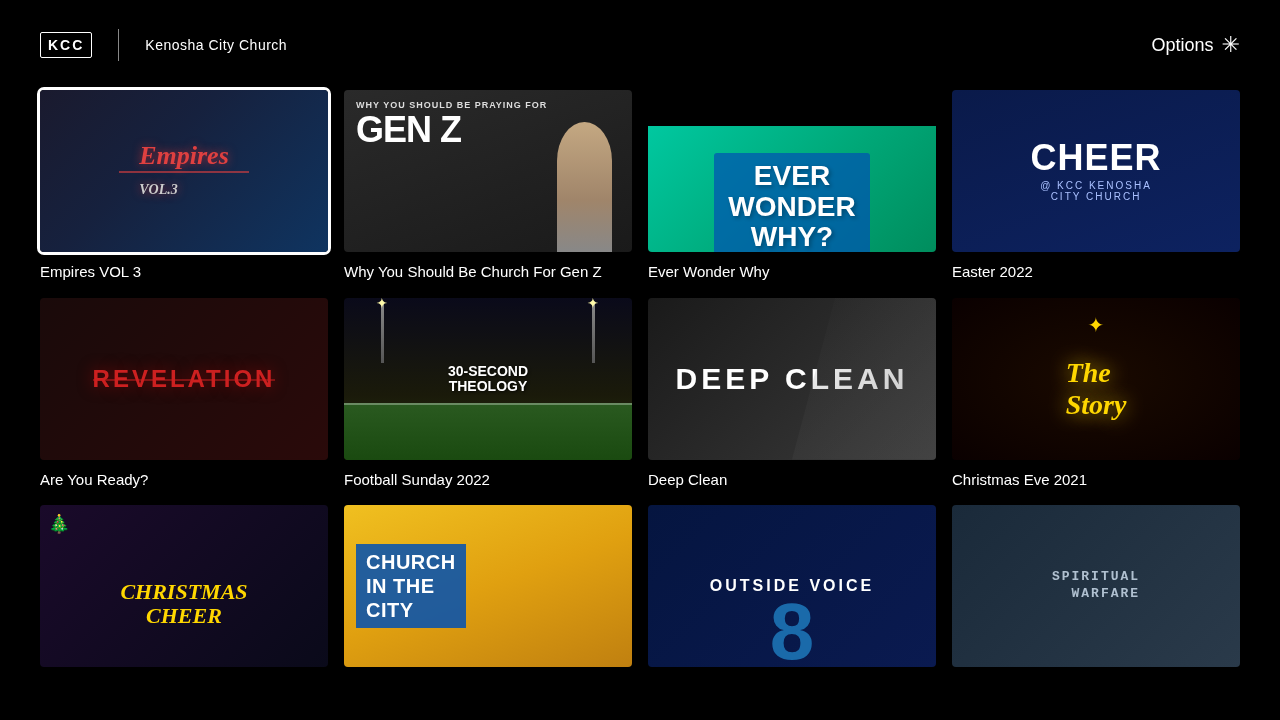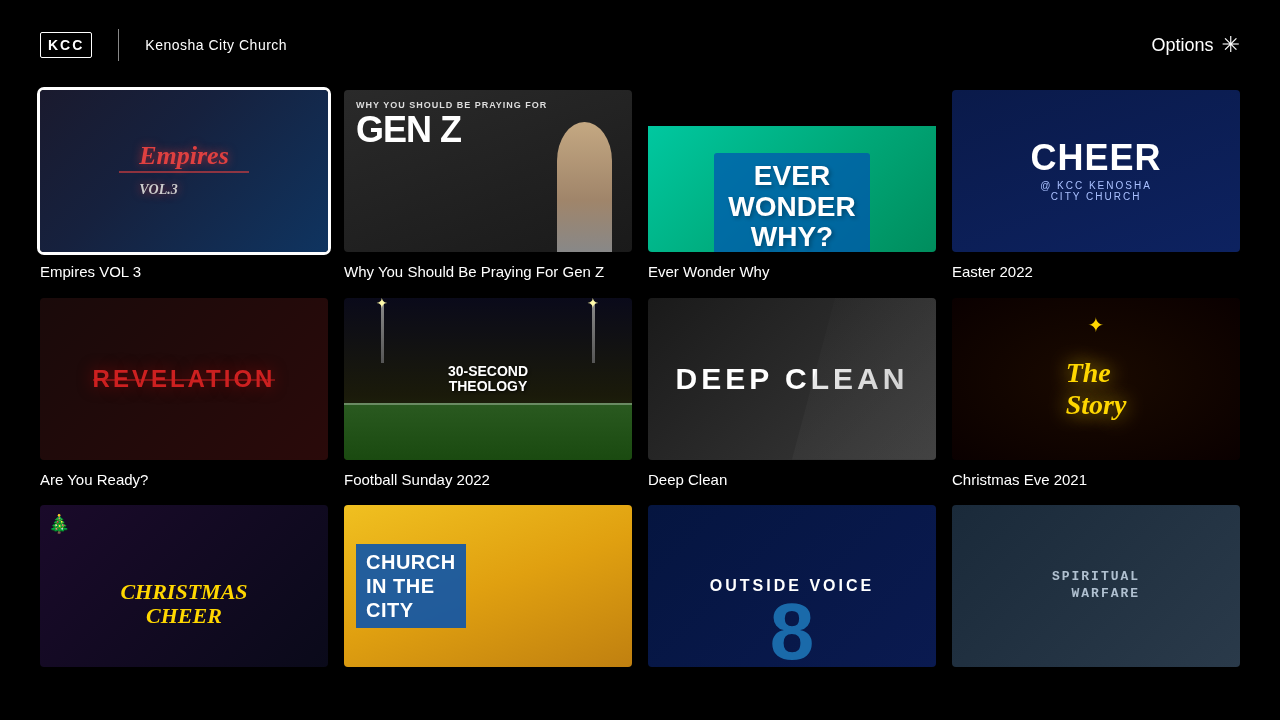--- a/index.html
+++ b/index.html
@@ -435,21 +435,21 @@
     <div class="thumbnail">
       <div class="thumb-inner thumb-genz">
         <div class="thumb-genz-overlay">
           <div class="thumb-genz-toptext">WHY YOU SHOULD BE PRAYING FOR</div>
           <div class="thumb-genz-maintext">GEN Z</div>
         </div>
 
         <div style="position:absolute;bottom:0;right:20px;width:55px;height:80%;background:linear-gradient(180deg,#c4a882 0%,#a0856a 60%,#888 100%);border-radius:50% 50% 0 0 / 30% 30% 0 0;"></div>
       </div>
     </div>
-    <div class="title-text">Why You Should Be Praying For Gen Z</div>
+    <div class="title-text">Why You Should Be Church For Gen Z</div>
   </div>
 
   <div class="grid-item">
     <div class="thumbnail">
       <div class="thumb-inner thumb-everwonder">
         <div class="thumb-everwonder-text">EVER<br>WONDER<br>WHY?</div>
       </div>
     </div>
     <div class="title-text">Ever Wonder Why</div>
   </div>

